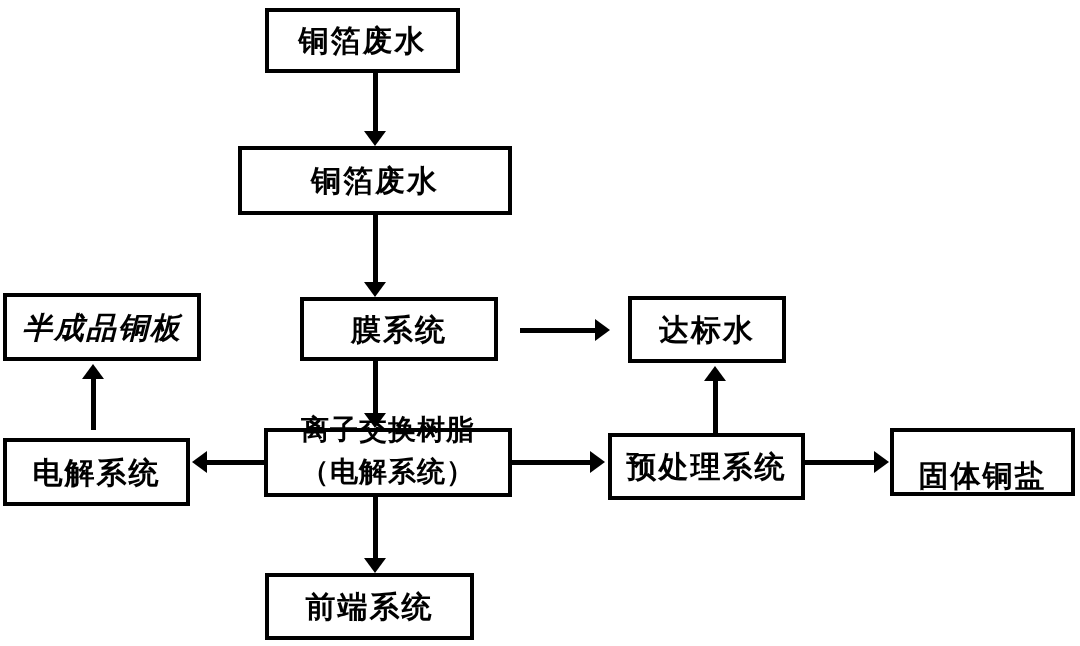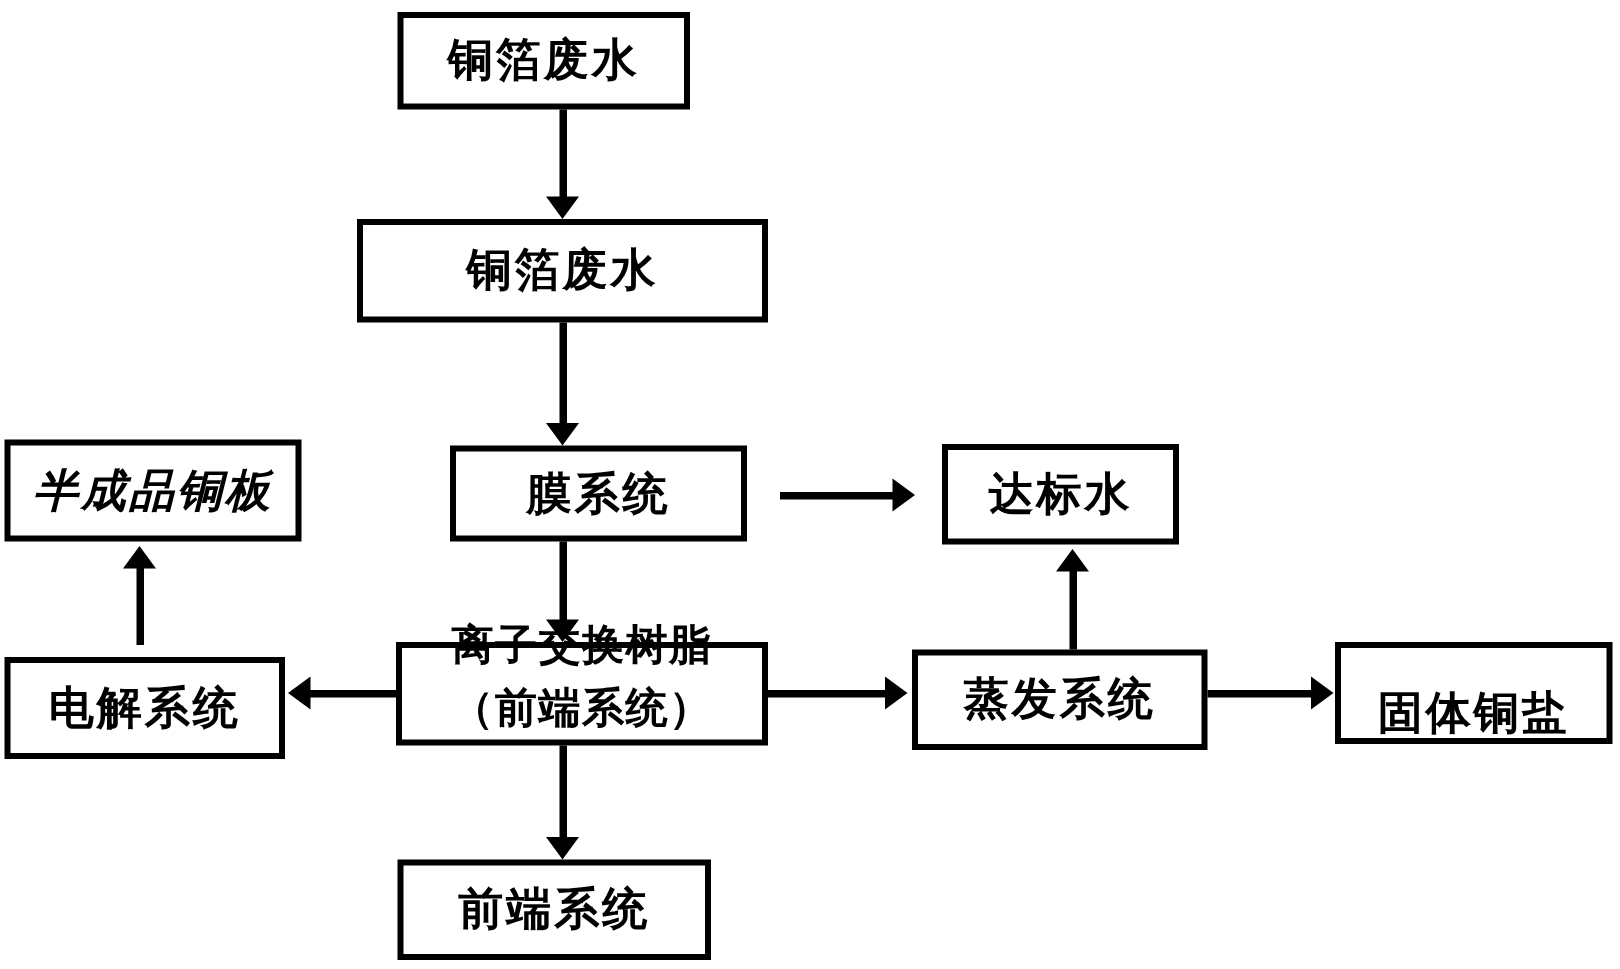--- a/index.html
+++ b/index.html
@@ -65,25 +65,25 @@
   <div class="node" style="left:3px; top:293px; width:198px; height:68px;font-style:italic;">
     <span>半成品铜板</span>
   </div>
 
   <div class="node" style="left:3px; top:438px; width:187px; height:68px;">
     <span>电解系统</span>
   </div>
 
   <div class="node small" style="left:264px; top:428px; width:248px; height:69px;">
     <span>离子交换树脂</span>
-    <span>（前端系统）</span>
+    <span>（电解系统）</span>
   </div>
 
   <div class="node" style="left:608px; top:433px; width:197px; height:67px;">
-    <span>蒸发系统</span>
+    <span>预处理系统</span>
   </div>
 
   <div class="node" style="left:890px; top:428px; width:185px; height:68px;justify-content:flex-end;">
     <span>固体铜盐</span>
   </div>
 
   <div class="node" style="left:265px; top:573px; width:209px; height:67px;text-align:center;">
     <span>前端系统</span>
   </div>
 

